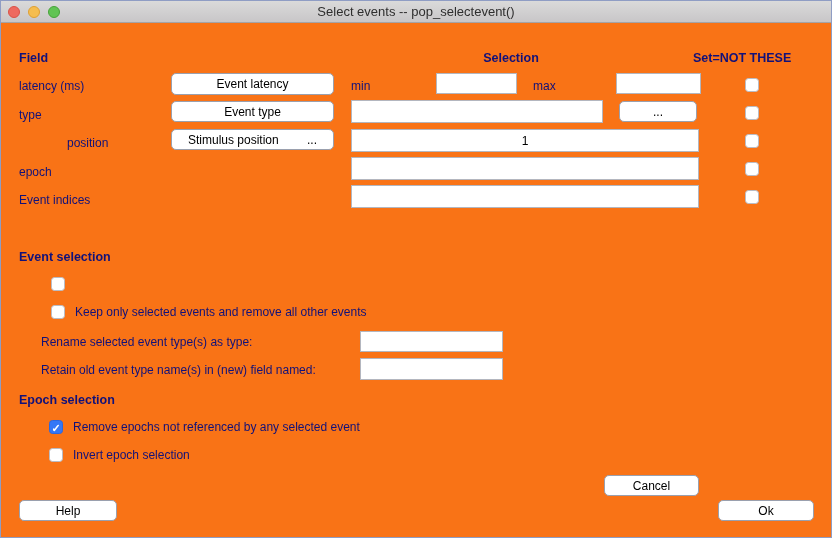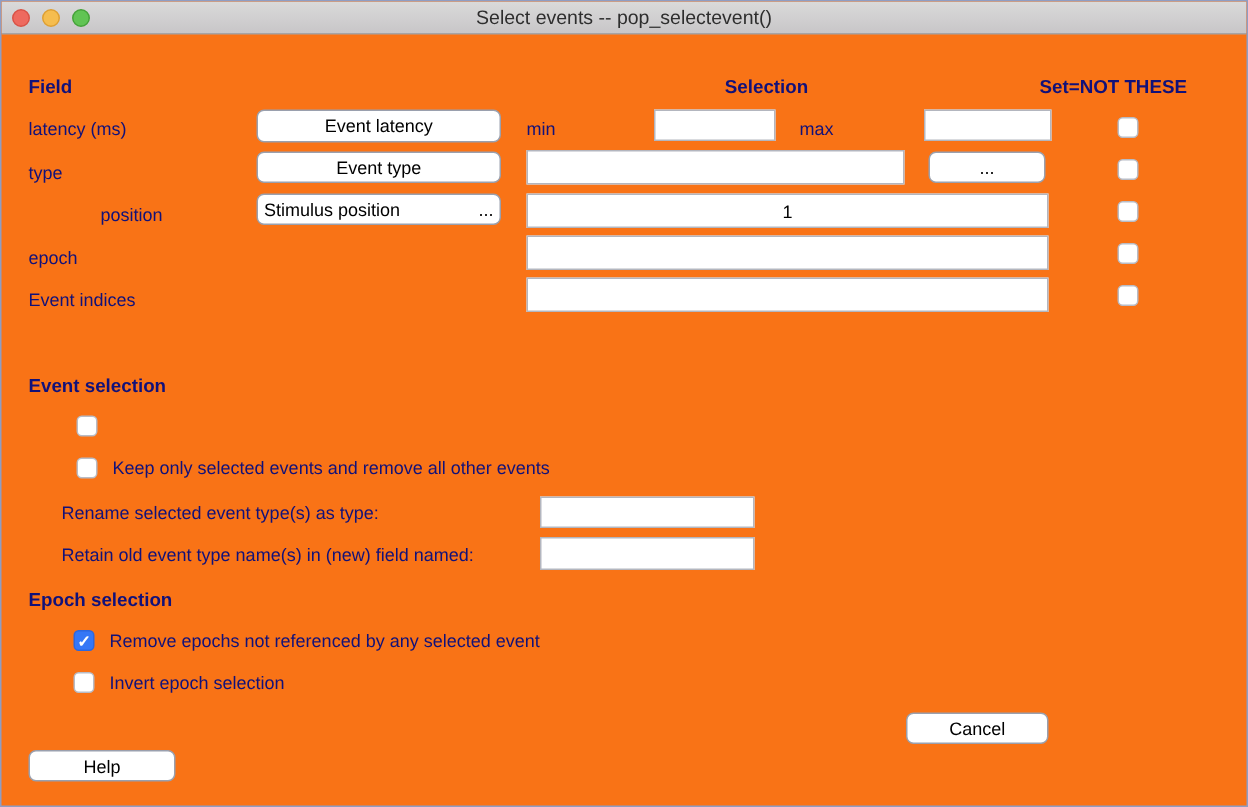--- a/index.html
+++ b/index.html
@@ -33,21 +33,21 @@
   .hdr { font-weight:bold; font-size:12.5px; }
 
   .btn {
     position:absolute; background:#ffffff;
     border:1px solid #9aa0ae; border-radius:5px;
     font-family:"Liberation Sans", sans-serif;
     font-size:12px; color:#000;
     display:flex; align-items:center; justify-content:center;
     cursor:default; padding:0;
   }
-  .btn.split { justify-content:space-between; padding:0 4px; }
+  .btn.split { justify-content:space-between; padding:0 16px; }
 
   .txt {
     position:absolute; background:#ffffff;
     border:1px solid #b3b6bf; border-radius:0;
     font-family:"Liberation Sans", sans-serif;
     font-size:12px; color:#000; padding:0 4px; outline:none;
   }
   .txt.center { text-align:center; }
 
   .checkbox {
@@ -122,14 +122,15 @@
   <div class="lbl hdr" style="left:18px; top:391px;">Epoch selection</div>
 
   <span class="checkbox checked" style="left:48px; top:419px;"></span>
   <div class="lbl" style="left:72px; top:418px;">Remove epochs not referenced by any selected event</div>
 
   <span class="checkbox" style="left:48px; top:447px;"></span>
   <div class="lbl" style="left:72px; top:446px;">Invert epoch selection</div>
 
   <button class="btn" style="left:18px; top:499px; width:98px; height:21px;">Help</button>
   <button class="btn" style="left:603px; top:474px; width:95px; height:21px;">Cancel</button>
+  <button class="btn" style="left:717px; top:499px; width:96px; height:21px;">Ok</button>
 
 </div>
 
 </body></html>

